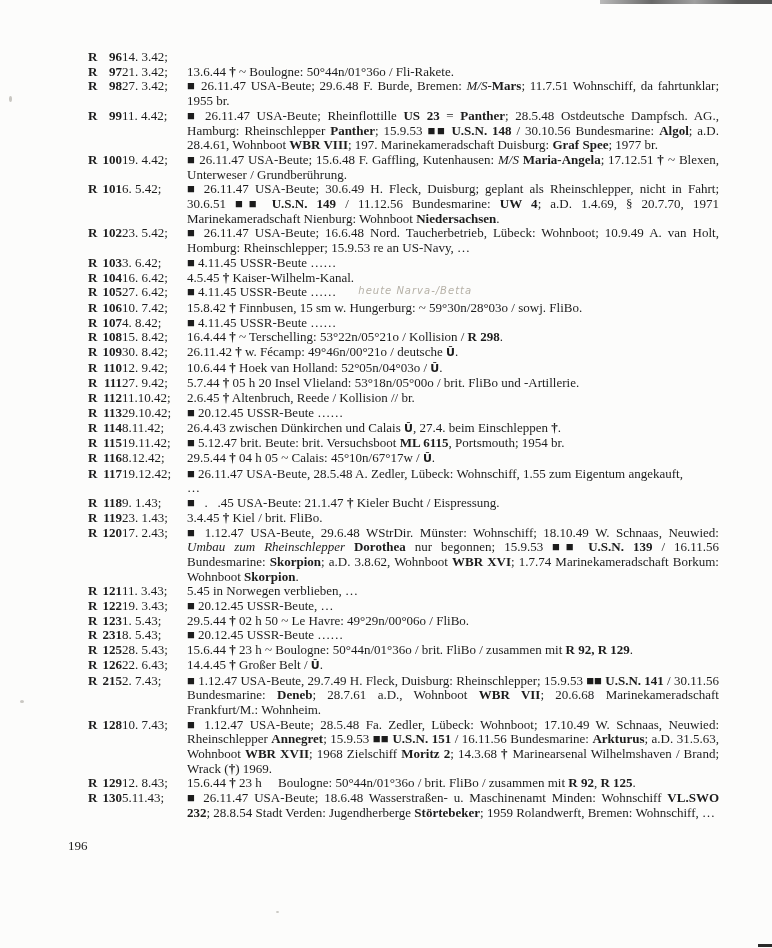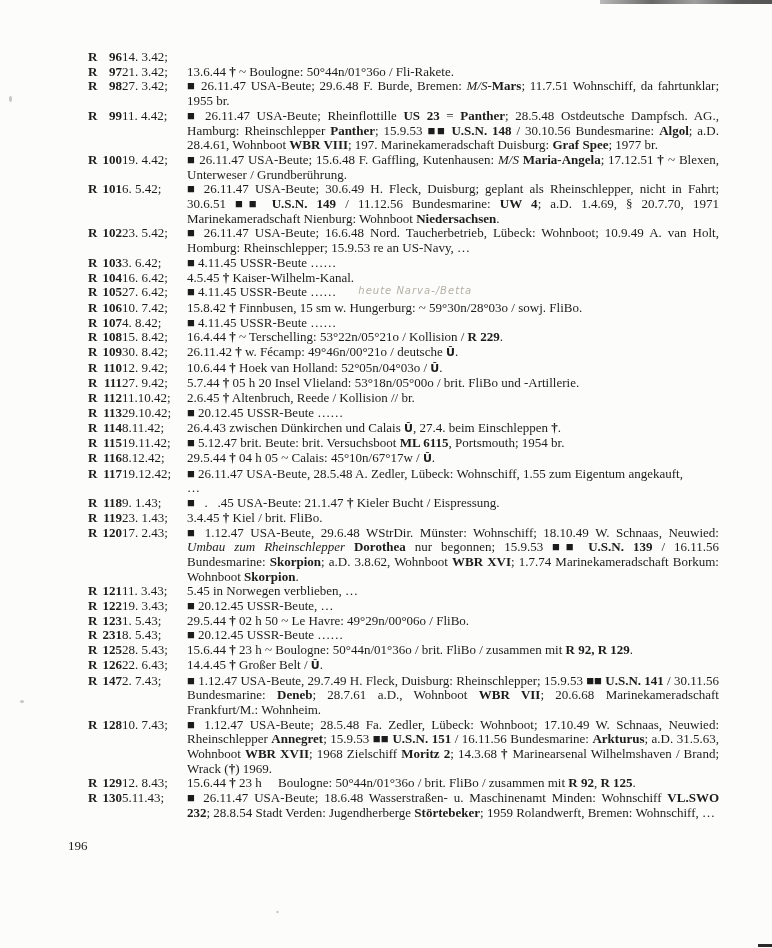--- a/index.html
+++ b/index.html
@@ -122,21 +122,21 @@
 
   <div class="entry">
     <span class="num"><span class="num-r">R</span><span class="num-n">107</span></span>
     <span class="date">4. 8.42;</span>
     <span class="desc"><span>■ 4.11.45 USSR-Beute ……</span></span>
   </div>
 
   <div class="entry">
     <span class="num"><span class="num-r">R</span><span class="num-n">108</span></span>
     <span class="date">15. 8.42;</span>
-    <span class="desc"><span>16.4.44 <span class="dagger">†</span> ~ Terschelling: 53°22n/05°21o / Kollision / </span><span style="font-weight: bold;">R 229</span><span>.</span></span>
+    <span class="desc"><span>16.4.44 <span class="dagger">†</span> ~ Terschelling: 53°22n/05°21o / Kollision / </span><span style="font-weight: bold;">R 298</span><span>.</span></span>
   </div>
 
   <div class="entry">
     <span class="num"><span class="num-r">R</span><span class="num-n">109</span></span>
     <span class="date">30. 8.42;</span>
     <span class="desc"><span>26.11.42 <span class="dagger">†</span> w. Fécamp: 49°46n/00°21o / deutsche </span><span class="mine">Ŭ</span><span>.</span></span>
   </div>
 
   <div class="entry">
     <span class="num"><span class="num-r">R</span><span class="num-n">110</span></span>
@@ -234,21 +234,21 @@
     <span class="desc"><span>15.6.44 <span class="dagger">†</span> 23 h ~ Boulogne: 50°44n/01°36o / brit. FliBo / zusammen mit </span><span style="font-weight: bold;">R 92, R 129</span><span>.</span></span>
   </div>
 
   <div class="entry">
     <span class="num"><span class="num-r">R</span><span class="num-n">126</span></span>
     <span class="date">22. 6.43;</span>
     <span class="desc"><span>14.4.45 <span class="dagger">†</span> Großer Belt / </span><span class="mine">Ŭ</span><span>.</span></span>
   </div>
 
   <div class="entry">
-    <span class="num"><span class="num-r">R</span><span class="num-n">147</span></span>
+    <span class="num"><span class="num-r">R</span><span class="num-n">215</span></span>
     <span class="date">2. 7.43;</span>
     <span class="desc"><span>■ 1.12.47 USA-Beute, 29.7.49 H. Fleck, Duisburg: Rheinschlepper; 15.9.53 ■■ </span><span style="font-weight: bold;">U.S.N. 141</span><span> / 30.11.56 Bundesmarine: </span><span style="font-weight: bold;">Deneb</span><span>; 28.7.61 a.D., Wohnboot </span><span style="font-weight: bold;">WBR VII</span><span>; 20.6.68 Marinekameradschaft Frankfurt/M.: Wohnheim.</span></span>
   </div>
 
   <div class="entry">
     <span class="num"><span class="num-r">R</span><span class="num-n">128</span></span>
     <span class="date">10. 7.43;</span>
     <span class="desc"><span>■ 1.12.47 USA-Beute; 28.5.48 Fa. Zedler, Lübeck: Wohnboot; 17.10.49 W. Schnaas, Neuwied: Rheinschlepper </span><span style="font-weight: bold;">Annegret</span><span>; 15.9.53 ■■ </span><span style="font-weight: bold;">U.S.N. 151</span><span> / 16.11.56 Bundesmarine: </span><span style="font-weight: bold;">Arkturus</span><span>; a.D. 31.5.63, Wohnboot </span><span style="font-weight: bold;">WBR XVII</span><span>; 1968 Zielschiff </span><span style="font-weight: bold;">Moritz 2</span><span>; 14.3.68 <span class="dagger">†</span> Marinearsenal Wilhelmshaven / Brand; Wrack (<span class="dagger">†</span>) 1969.</span></span>
   </div>
 

